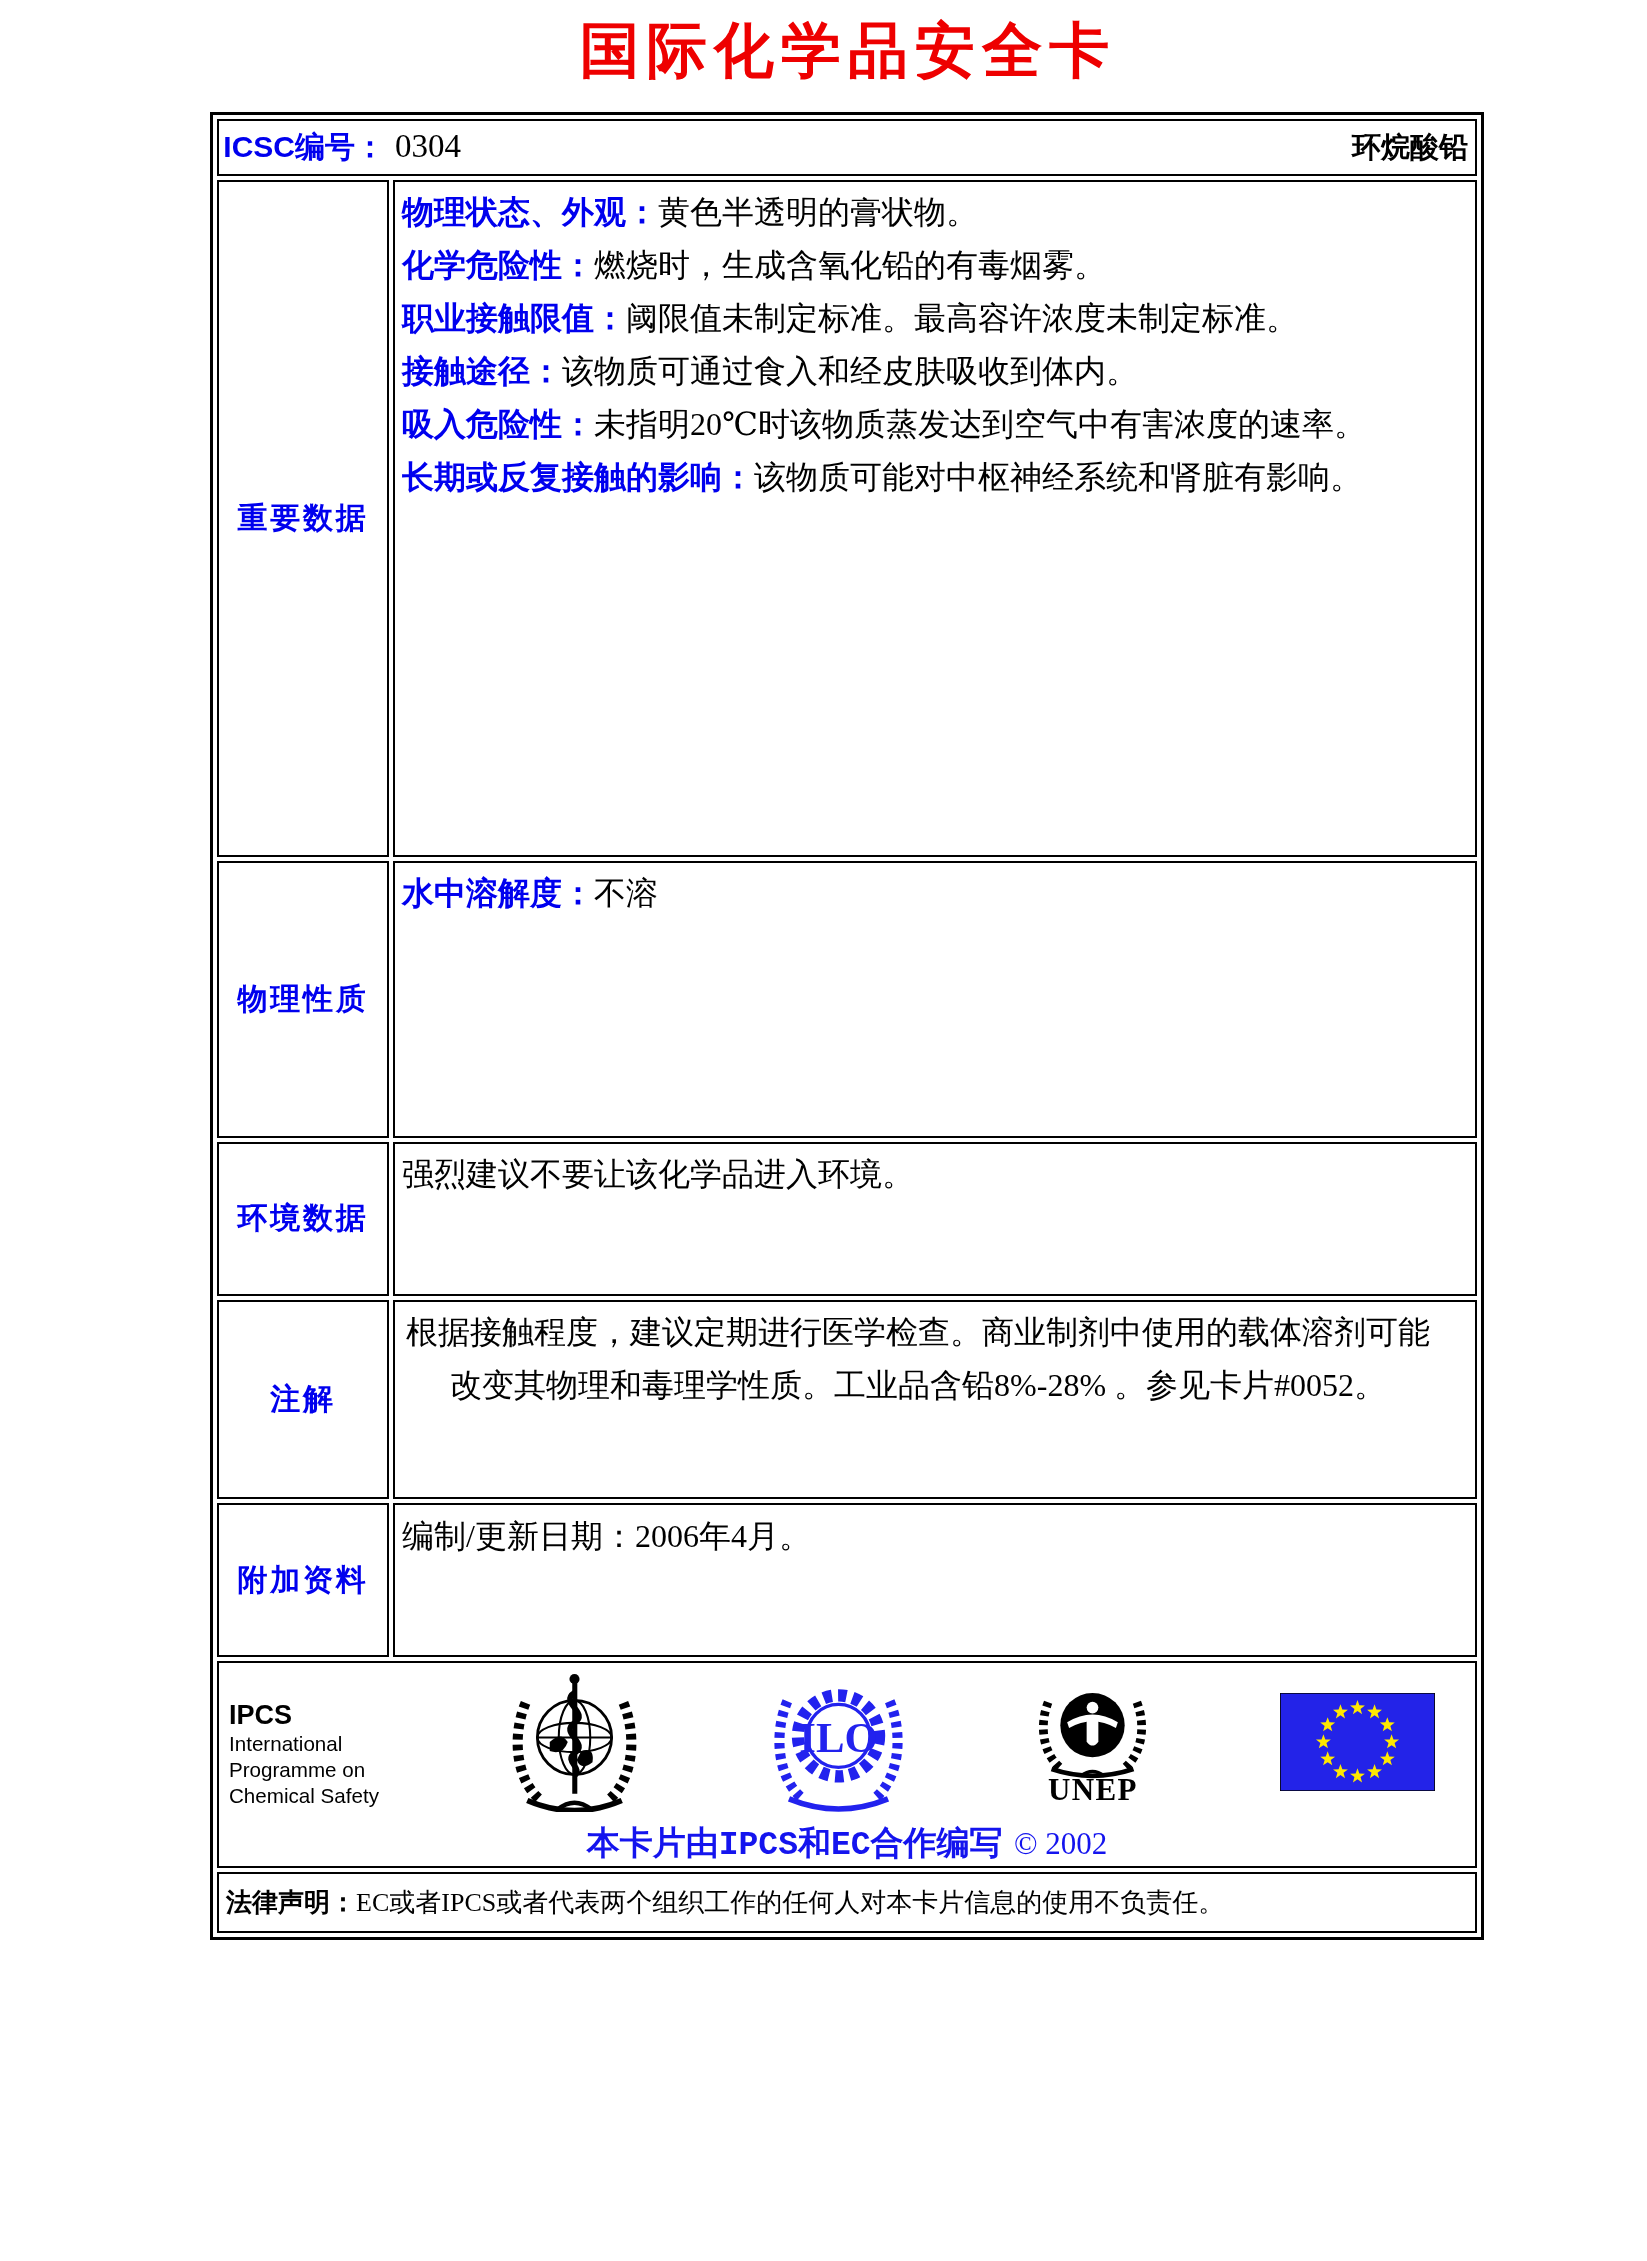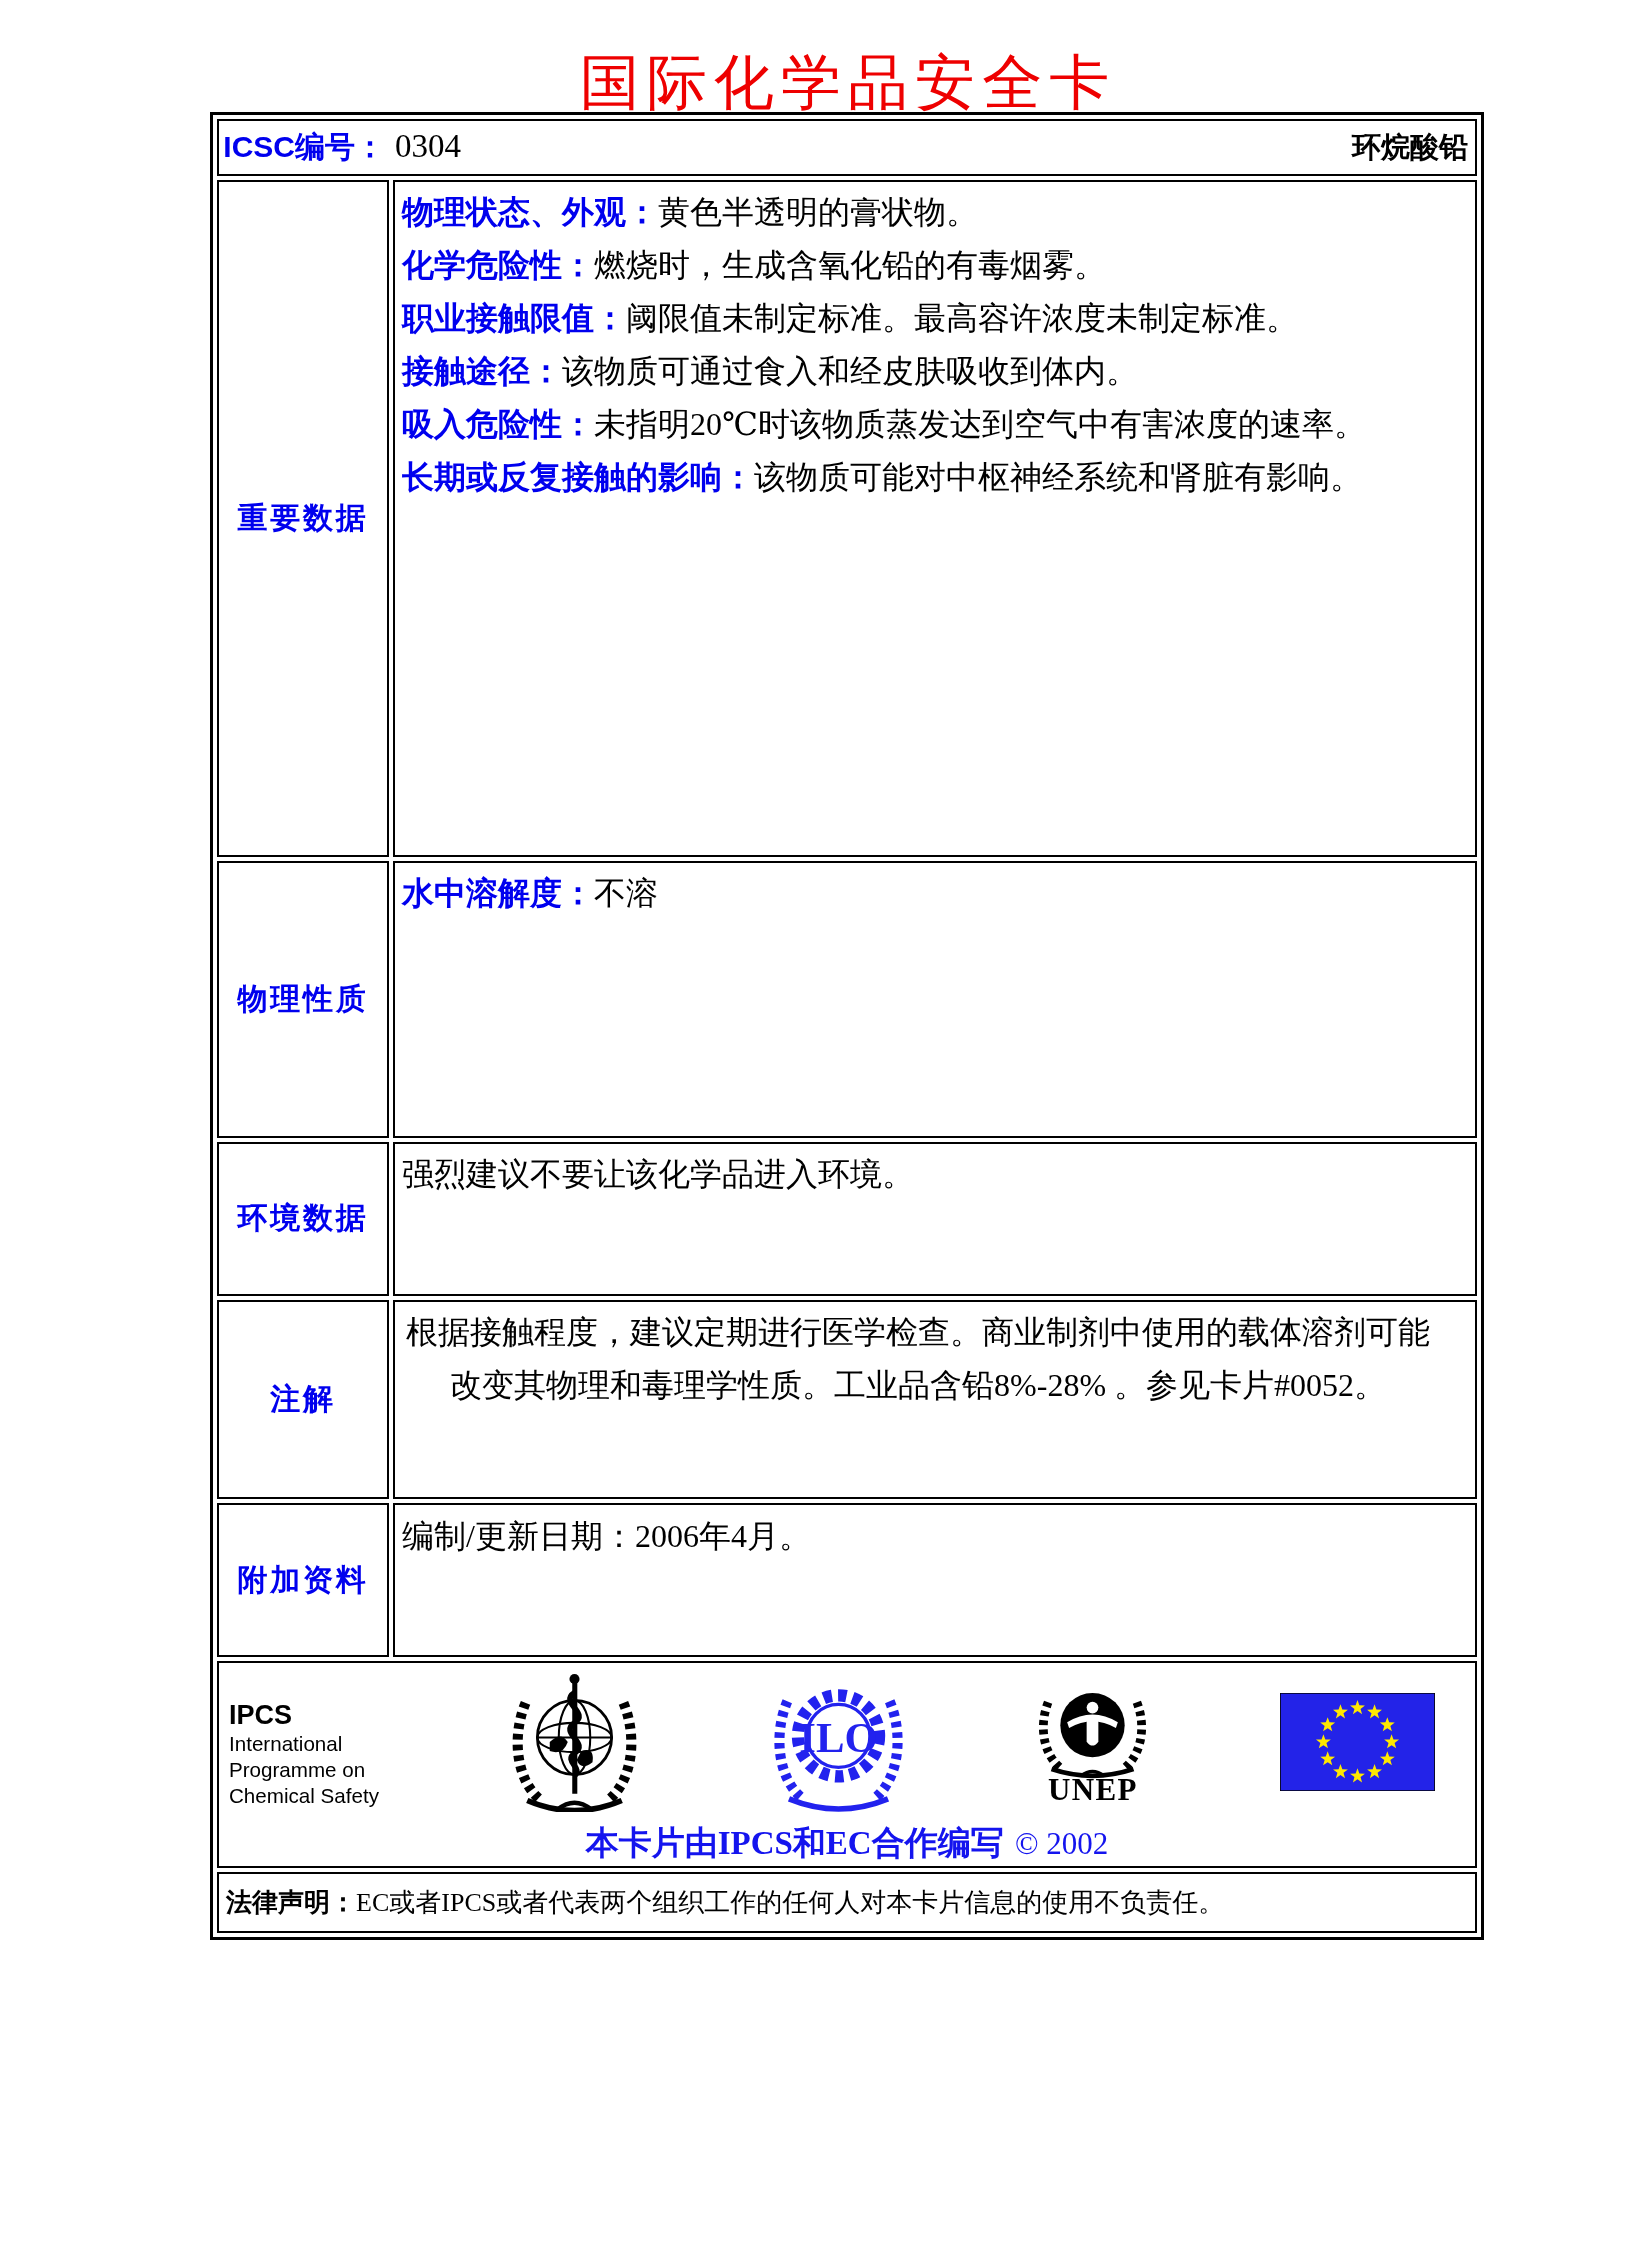--- a/index.html
+++ b/index.html
@@ -3,24 +3,23 @@
 <meta charset="utf-8">
 <style>
   html,body{margin:0;padding:0;background:#fff;}
   body{
     width:1648px;height:2261px;position:relative;
     font-family:"Liberation Serif","DejaVu Serif",serif;
     color:#000;
   }
   .page-title{
     position:absolute;top:11.4px;left:211px;width:1274px;
-    text-align:center;font-size:60px;font-weight:normal;
+    text-align:center;font-size:60px;font-weight:bold;
     color:#ee0000;letter-spacing:7.1px;
     font-family:"Liberation Serif","DejaVu Serif",serif;
-    margin-top:32px;
   }
   table.card{
     position:absolute;top:112px;left:210px;width:1274px;
     border:3.6px solid #000;border-collapse:separate;border-spacing:4.3px;
     table-layout:fixed;background:#fff;
   }
   td{border:2.1px solid #000;background:#fff;vertical-align:top;overflow:hidden;}
   col.c-label{width:172px;}
   
   .h-hdr{height:53px;}
@@ -59,21 +58,21 @@
   }
   .ipcs-block{font-family:"Liberation Sans","DejaVu Sans",sans-serif;align-self:flex-start;padding-top:27px;}
   .ipcs-title{font-size:27px;font-weight:bold;}
   .ipcs-line{font-size:20.6px;line-height:26px;}
   .logo{flex:0 0 auto;}
   .unep-wrap{display:flex;flex-direction:column;align-items:center;}
   .unep-text{font-family:"Liberation Serif","DejaVu Serif",serif;font-weight:bold;font-size:31px;line-height:31px;letter-spacing:1.4px;margin-top:-4.3px;}
   .credit{
     text-align:center;margin-top:8.5px;font-size:33px;color:#1414ee;
   }
-  .credit-main{font-weight:bold;font-family:Liberation Serif, serif;}
+  .credit-main{font-weight:bold;font-family:Liberation Mono, monospace;}
   .credit-copy{font-weight:normal;font-size:31px;padding-left:11.4px;}
 
   
   td.legal{vertical-align:middle;padding:0 7.1px;font-size:26px;}
   .legal-label{font-weight:bold;font-family:"Liberation Sans","DejaVu Sans",sans-serif;font-size:26px;}
   .legal-text{font-size:26px;}
 </style>
 </head>
 <body>
 

